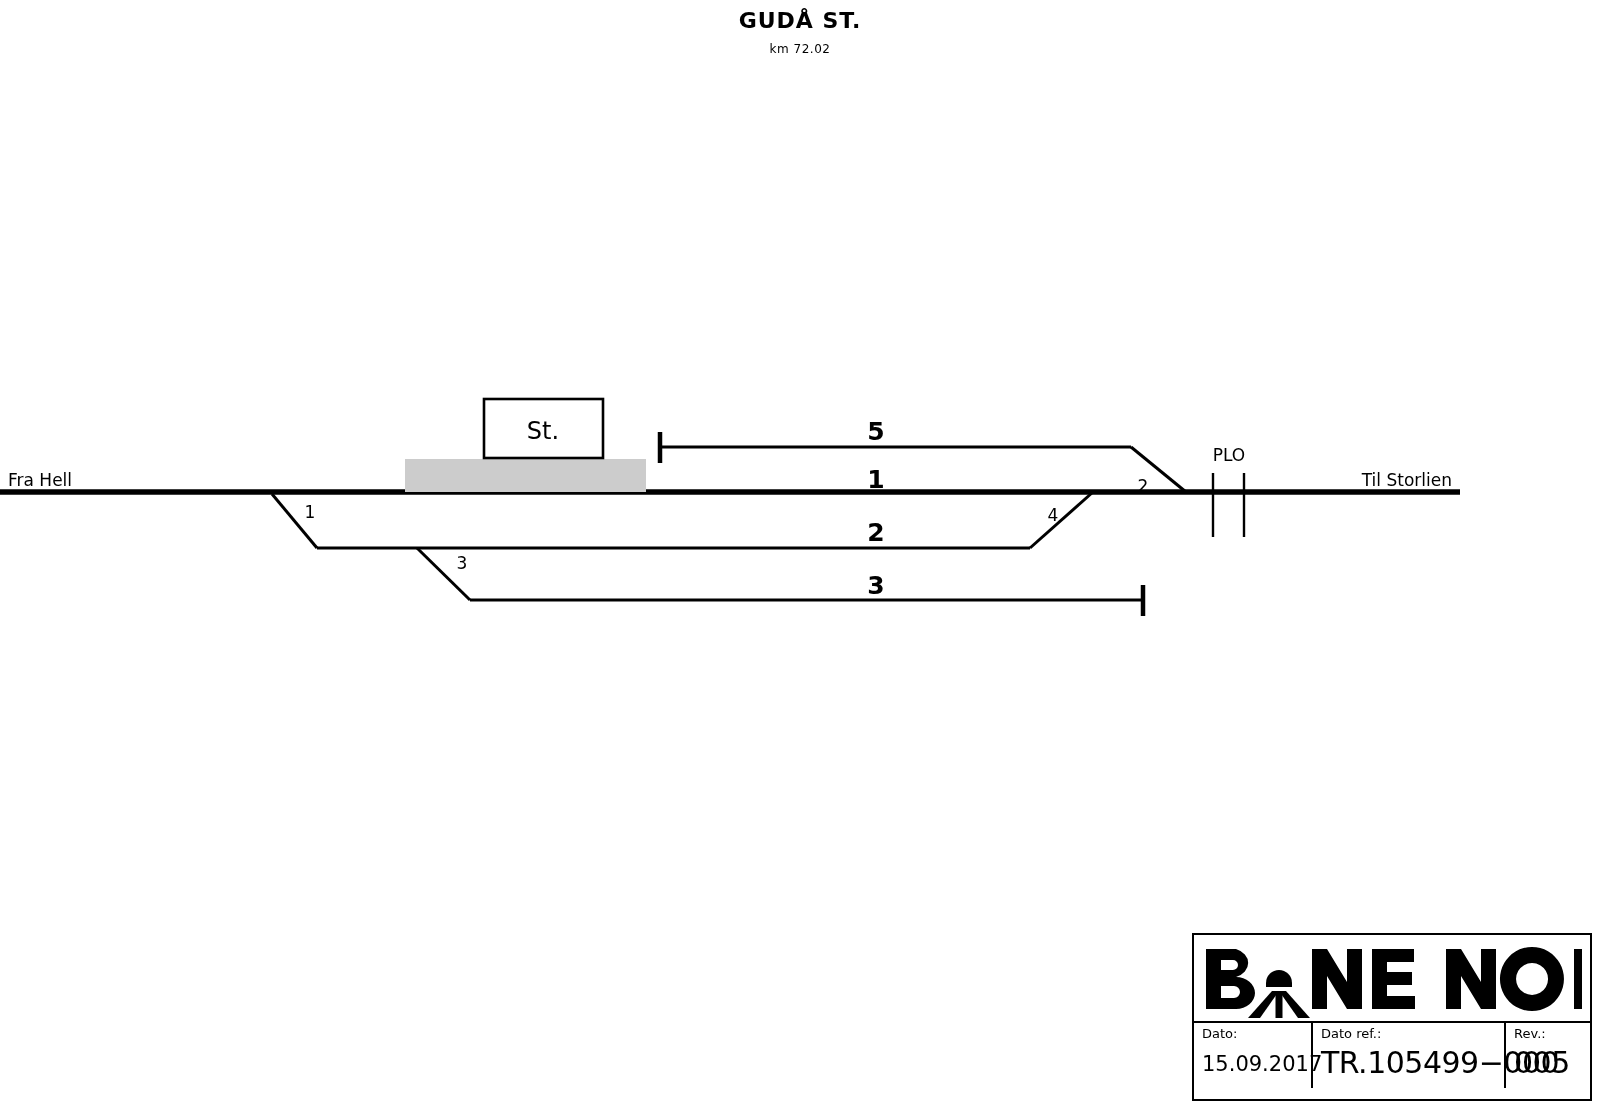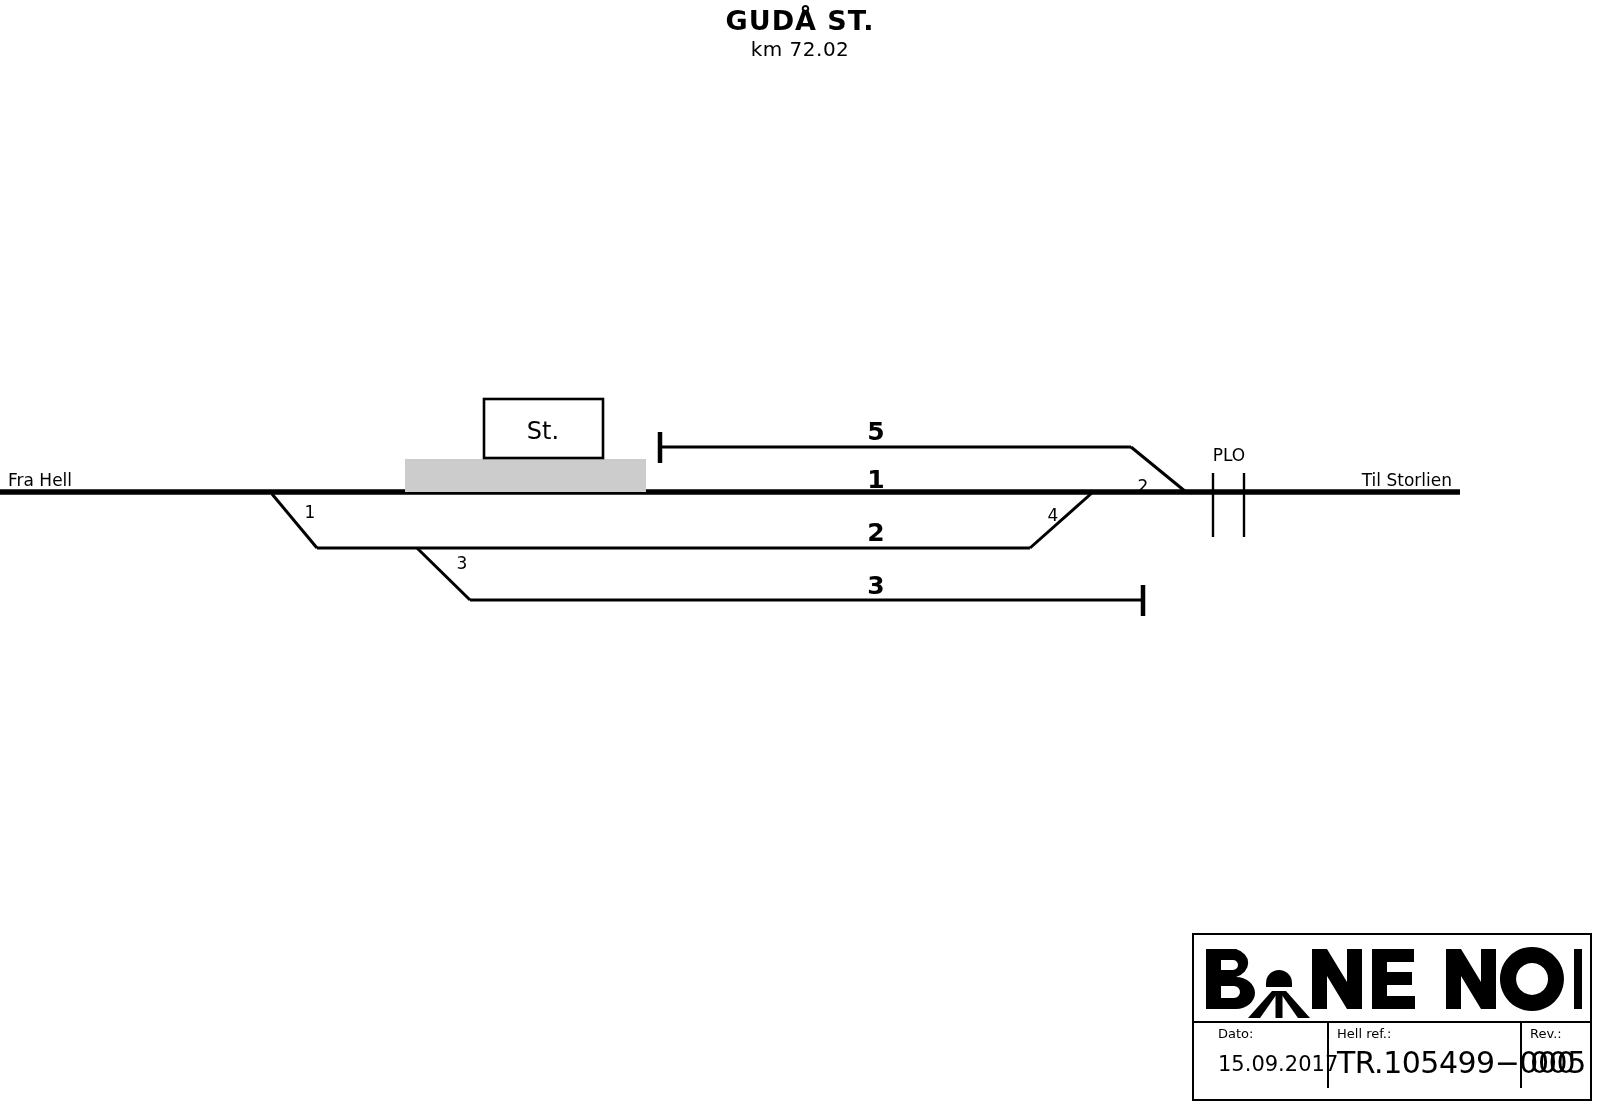--- a/index.html
+++ b/index.html
@@ -19,29 +19,29 @@
   
   #header {
     position: absolute;
     top: 0;
     left: 0;
     width: 1600px;
     text-align: center;
   }
   #station-title {
     font-family: "DejaVu Sans", sans-serif;
-    font-size: 27px;
+    font-size: 22px;
     font-weight: bold;
     letter-spacing: 1px;
     margin-top: 6px;
     line-height: 30px;
   }
   #station-km {
     font-family: "DejaVu Sans", sans-serif;
-    font-size: 20px;
+    font-size: 12px;
     font-weight: normal;
     letter-spacing: 0.5px;
     margin-top: 4px;
     line-height: 18px;
   }
 
   
   #diagram {
     position: absolute;
     top: 0;
@@ -111,21 +111,20 @@
     border-bottom: 2.5px solid #000;
     box-sizing: border-box;
     position: relative;
   }
   #logo-svg { position: absolute; left: 8px; top: 4px; }
 
   #info-row {
     display: flex;
     height: 65px;
     box-sizing: border-box;
-    padding-left: 16px;
   }
   .tb-cell {
     box-sizing: border-box;
     position: relative;
     padding: 3px 6px 0 8px;
   }
   #cell-dato  { width: 119px; border-right: 2.5px solid #000; }
   #cell-arkiv { width: 193px; border-right: 2.5px solid #000; }
   #cell-rev   { width: 83px; }
 
@@ -228,21 +227,21 @@
       <path d="M372 10 h8 v60 h-8 Z" fill="#000"></path>
     </svg>
   </div>
 
   <div id="info-row">
     <div class="tb-cell" id="cell-dato">
       <div class="tb-label">Dato:</div>
       <div class="tb-value-sm">15.09.2017</div>
     </div>
     <div class="tb-cell" id="cell-arkiv">
-      <div class="tb-label">Hell ref.:</div>
+      <div class="tb-label">Dato ref.:</div>
       <div class="tb-value-lg">TR.105499−000</div>
     </div>
     <div class="tb-cell" id="cell-rev">
       <div class="tb-label">Rev.:</div>
       <div class="tb-value-lg">005</div>
     </div>
   </div>
 </div>
 
 </body></html>

